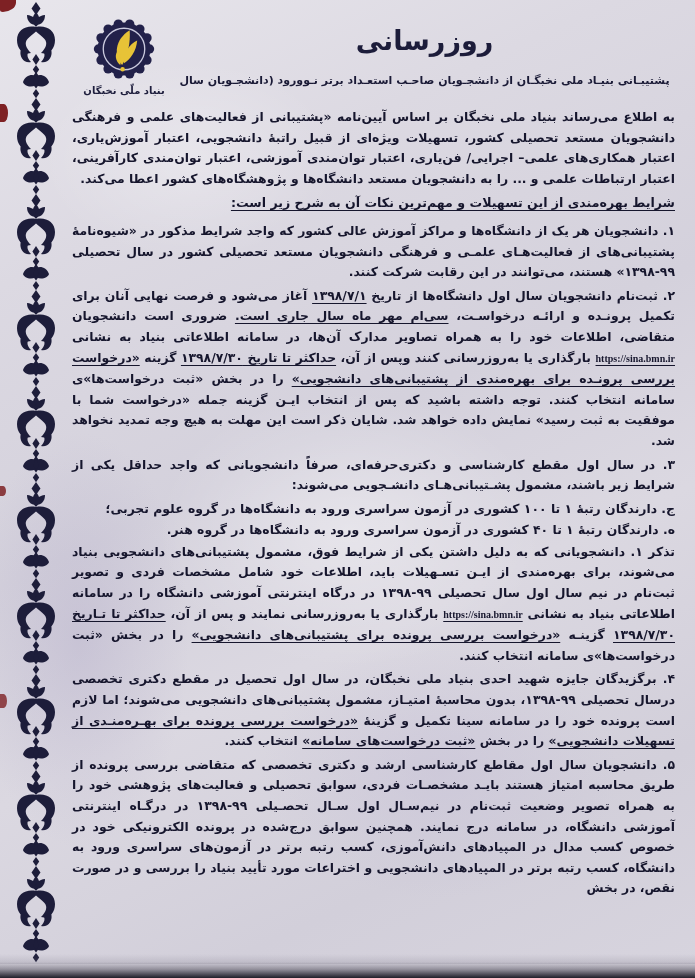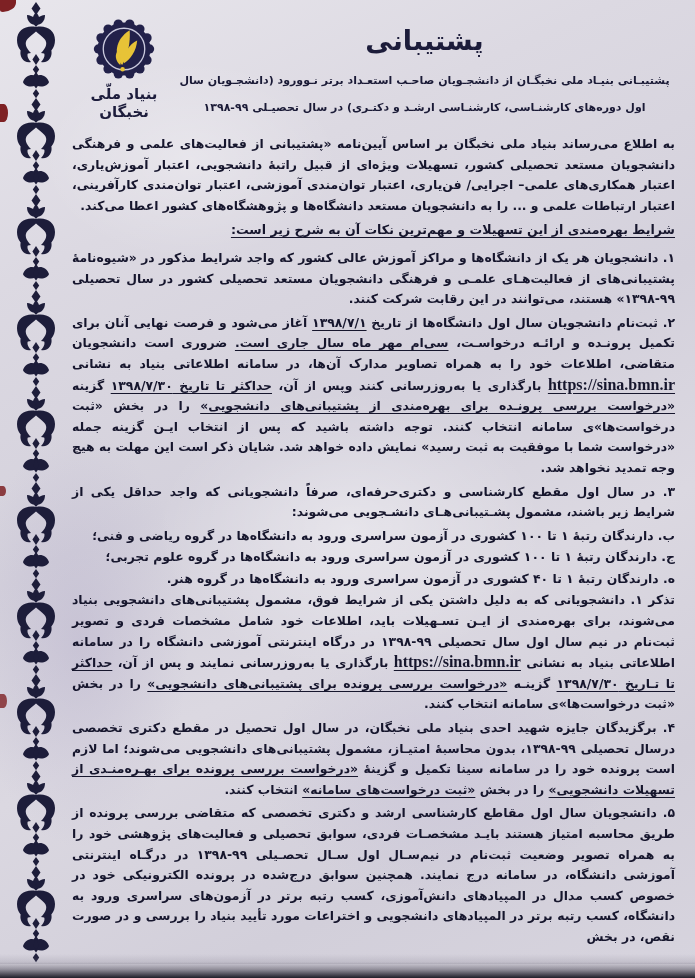--- a/index.html
+++ b/index.html
@@ -19,34 +19,34 @@
   .speck{position:absolute;background:#7e2124;}
   .speck.s1{left:0;top:0;width:16px;height:12px;border-radius:0 0 90% 20%;}
   .speck.s2{left:0;top:104px;width:8px;height:18px;border-radius:0 60% 60% 0;}
   .speck.s3{left:0;top:486px;width:6px;height:10px;border-radius:0 50% 50% 0;opacity:.85;}
   .speck.s4{left:0;top:694px;width:7px;height:14px;border-radius:0 50% 50% 0;opacity:.8;}
 
   .content{position:absolute;right:20px;left:70px;top:0;bottom:0;direction:rtl;color:#17172e;}
 
   .logo{position:absolute;top:16px;left:6px;width:96px;text-align:center;direction:rtl;}
   .logo svg{display:block;margin:0 auto;}
-  .logo-caption{margin-top:3px;font-size:15px;font-weight:700;color:#1d1d3c;letter-spacing:0;}
+  .logo-caption{margin-top:3px;font-size:10px;font-weight:700;color:#1d1d3c;letter-spacing:0;}
 
   .header-text{padding:24px 0 0 104px;text-align:center;}
   .doc-title{font-size:27px;font-weight:700;color:#1c1c3a;letter-spacing:1px;line-height:34px;}
   .doc-subtitle{margin-top:9px;font-size:11px;font-weight:700;color:#1a1a36;line-height:27px;}
 
   .doc-body{margin-top:13px;padding-left:2px;font-size:12.4px;line-height:20.6px;font-weight:700;color:#16162d;}
   .doc-body p{margin:0 0 3px 0;text-align:justify;}
   .doc-body p.sub{text-align:right;margin-bottom:1px;}
   .doc-body p.intro{margin-bottom:2px;}
   .section-heading{display:inline-block;margin:2px 0 7px 0;font-size:12.6px;font-weight:700;
     text-decoration:underline;text-underline-offset:3px;text-decoration-thickness:1.3px;text-align:right;}
   .u{text-decoration:underline;text-underline-offset:3px;text-decoration-thickness:1.2px;}
-  .latin{direction:ltr;unicode-bidi:embed;font-family:"Liberation Serif",serif;font-size:16px;text-decoration:underline;}
+  .latin{direction:ltr;unicode-bidi:embed;font-family:"Liberation Serif",serif;font-size:10px;text-decoration:underline;}
 
   .bottom-shade{position:absolute;left:0;right:0;bottom:0;height:16px;
     background:linear-gradient(180deg,rgba(70,67,80,0) 0%,rgba(70,67,80,.45) 45%,#201f2a 100%);}
   .bottom-soft{position:absolute;left:0;right:0;bottom:14px;height:10px;
     background:linear-gradient(180deg,rgba(120,116,132,0),rgba(120,116,132,.25));}
 </style>
 </head>
 <body>
 
 <div class="page">
@@ -134,33 +134,31 @@
           <path d="M33,52 C24,42 25,25 41,15 C42,28 39,42 33,52 Z"></path>
           <path d="M35,50 C34,40 41,29 49,26 C48,37 42,46 35,50 Z"></path>
           <path d="M31,52 C26,48 24.5,40.5 29,36.5 C32,41 32,48 31,52 Z"></path>
           <circle cx="33.5" cy="56.5" r="2.4"></circle>
         </g>
       </svg>
       <div class="logo-caption">بنیاد ملّی نخبگان</div>
     </div>
 
     <div class="header-text">
-      <div class="doc-title">پشتیبانی</div>
+      <div class="doc-title">روزرسانی</div>
       <div class="doc-subtitle">پشتیبـانی بنیـاد ملی نخبگـان از دانشجـویان صاحـب استعـداد برتر نـوورود (دانشجـویان سال</div>
-      <div class="doc-subtitle" style="margin-top:0;">اول دوره‌های کارشنـاسی، کارشنـاسی ارشـد و دکتـری) در سال تحصیـلی ۹۹-۱۳۹۸</div>
     </div>
 
     <div class="doc-body">
       <p class="intro" id="intro-slot"><span>به اطلاع می‌رساند بنیاد ملی نخبگان بر اساس آیین‌نامه «پشتیبانی از فعالیت‌های علمی و فرهنگی دانشجویان مستعد تحصیلی کشور، تسهیلات ویژه‌ای از قبیل راتبهٔ دانشجویی، اعتبار آموزش‌یاری، اعتبار همکاری‌های علمی– اجرایی/ فن‌یاری، اعتبار توان‌مندی آموزشی، اعتبار توان‌مندی کارآفرینی، اعتبار ارتباطات علمی و ... را به دانشجویان مستعد دانشگاه‌ها و پژوهشگاه‌های کشور اعطا می‌کند.</span></p>
       <div><span class="section-heading">شرایط بهره‌مندی از این تسهیلات و مهم‌ترین نکات آن به شرح زیر است:</span></div>
       <div id="paragraph-slot">
           <p><span>۱. دانشجویان هر یک از دانشگاه‌ها و مراکز آموزش عالی کشور که واجد شرایط مذکور در «شیوه‌نامهٔ پشتیبانی‌های از فعالیت‌هـای علمـی و فرهنگی دانشجویان مستعد تحصیلی کشور در سال تحصیلی ۹۹-۱۳۹۸» هستند، می‌توانند در این رقابت شرکت کنند.</span></p>
           <p><span>۲. ثبت‌نام دانشجویان سال اول دانشگاه‌ها از تاریخ </span><span class="u">۱۳۹۸/۷/۱</span><span> آغاز می‌شود و فرصت نهایی آنان برای تکمیل پرونـده و ارائـه درخواسـت، </span><span class="u">سی‌ام مهر ماه سال جاری است.</span><span> ضروری است دانشجویان متقاضی، اطلاعات خود را به همراه تصاویر مدارک آن‌ها، در سامانه اطلاعاتی بنیاد به نشانی </span><span class="u latin">https://sina.bmn.ir</span><span> بارگذاری یا به‌روزرسانی کنند وپس از آن، </span><span class="u">حداکثر تا تاریخ ۱۳۹۸/۷/۳۰</span><span> گزینه </span><span class="u">«درخواست بررسی پرونـده برای بهره‌مندی از پشتیبانی‌های دانشجویی»</span><span> را در بخش «ثبت درخواست‌ها»ی سامانه انتخاب کنند. توجه داشته باشید که پس از انتخاب ایـن گزینه جمله «درخواست شما با موفقیت به ثبت رسید» نمایش داده خواهد شد. شایان ذکر است این مهلت به هیچ وجه تمدید نخواهد شد.</span></p>
           <p><span>۳. در سال اول مقطع کارشناسی و دکتری‌حرفه‌ای، صرفاً دانشجویانی که واجد حداقل یکی از شرایط زیر باشند، مشمول پشـتیبانی‌هـای دانشـجویی می‌شوند:</span></p>
-          <p class="sub"><span>ب. دارندگان رتبهٔ ۱ تا ۱۰۰ کشوری در آزمون سراسری ورود به دانشگاه‌ها در گروه ریاضی و فنی؛</span></p>
           <p class="sub"><span>ج. دارندگان رتبهٔ ۱ تا ۱۰۰ کشوری در آزمون سراسری ورود به دانشگاه‌ها در گروه علوم تجربی؛</span></p>
           <p class="sub"><span>ه. دارندگان رتبهٔ ۱ تا ۴۰ کشوری در آزمون سراسری ورود به دانشگاه‌ها در گروه هنر.</span></p>
           <p><span>تذکر ۱. دانشجویانی که به دلیل داشتن یکی از شرایط فوق، مشمول پشتیبانی‌های دانشجویی بنیاد می‌شوند، برای بهره‌مندی از ایـن تسـهیلات باید، اطلاعات خود شامل مشخصات فردی و تصویر ثبت‌نام در نیم سال اول سال تحصیلی ۹۹-۱۳۹۸ در درگاه اینترنتی آموزشی دانشگاه را در سامانه اطلاعاتی بنیاد به نشانی </span><span class="u latin">https://sina.bmn.ir</span><span> بارگذاری یا به‌روزرسانی نمایند و پس از آن، </span><span class="u">حداکثر تا تـاریخ ۱۳۹۸/۷/۳۰</span><span> گزینـه </span><span class="u">«درخواست بررسی پرونده برای پشتیبانی‌های دانشجویی»</span><span> را در بخش «ثبت درخواست‌ها»ی سامانه انتخاب کنند.</span></p>
           <p><span>۴. برگزیدگان جایزه شهید احدی بنیاد ملی نخبگان، در سال اول تحصیل در مقطع دکتری تخصصی درسال تحصیلی ۹۹-۱۳۹۸، بدون محاسبهٔ امتیـاز، مشمول پشتیبانی‌های دانشجویی می‌شوند؛ اما لازم است پرونده خود را در سامانه سینا تکمیل و گزینهٔ </span><span class="u">«درخواست بررسی پرونده برای بهـره‌منـدی از تسهیلات دانشجویی»</span><span> را در بخش </span><span class="u">«ثبت درخواست‌های سامانه»</span><span> انتخاب کنند.</span></p>
           <p><span>۵. دانشجویان سال اول مقاطع کارشناسی ارشد و دکتری تخصصی که متقاضی بررسی پرونده از طریق محاسبه امتیاز هستند بایـد مشخصـات فردی، سوابق تحصیلی و فعالیت‌های پژوهشی خود را به همراه تصویر وضعیت ثبت‌نام در نیم‌سـال اول سـال تحصـیلی ۹۹-۱۳۹۸ در درگـاه اینترنتی آموزشی دانشگاه، در سامانه درج نمایند. همچنین سوابق درج‌شده در پرونده الکترونیکی خود در خصوص کسب مدال در المپیادهای دانش‌آموزی، کسب رتبه برتر در آزمون‌های سراسری ورود به دانشگاه، کسب رتبه برتر در المپیادهای دانشجویی و اختراعات مورد تأیید بنیاد را بررسی و در صورت نقص، در بخش </span></p>
         </div>
     </div>
 
   </div>
 

